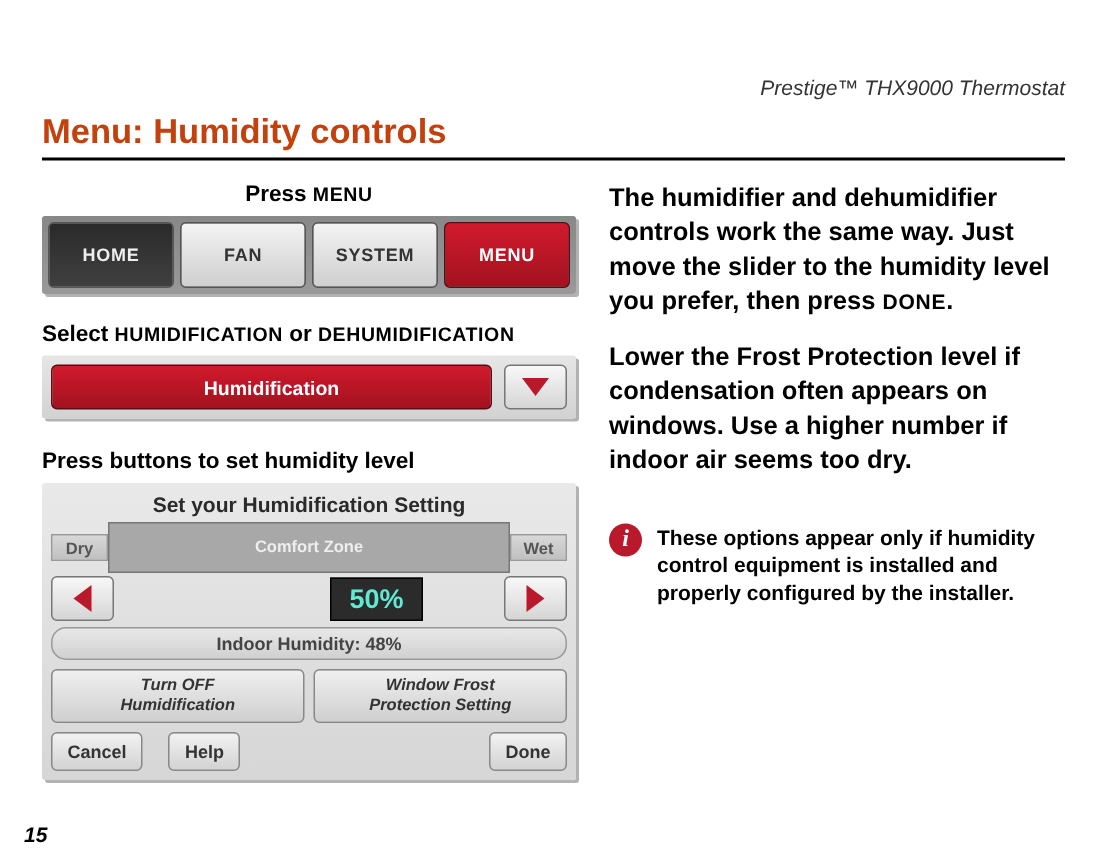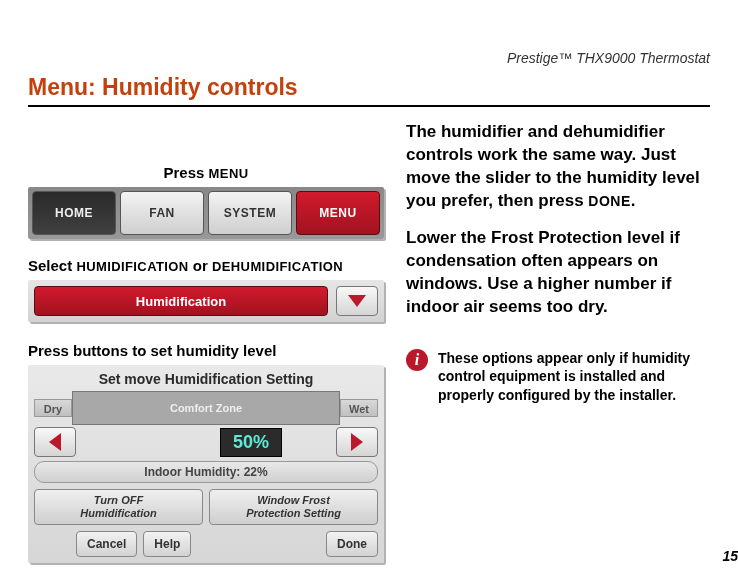--- a/index.html
+++ b/index.html
@@ -43,21 +43,21 @@
     font-size: 15px;
     font-weight: bold;
     margin-bottom: 6px;
   }
   .instruction .inline-label {
     font-family: Arial, sans-serif;
     font-weight: 900;
     letter-spacing: 0.4px;
     font-size: 13px;
   }
-  .instruction.center { text-align: center; margin-top: 43px; }
+  .instruction.center { text-align: center; }
   .instruction.left   { text-align: left; }
 
   
   .screenshot-tabbar {
     background: linear-gradient(#888, #999);
     padding: 4px;
     display: flex;
     gap: 4px;
     border-radius: 2px;
     box-shadow: 2px 2px 0 rgba(0,0,0,0.3);
@@ -203,21 +203,21 @@
     border:1px solid #888; border-radius:4px;
     text-align:center;
     font-size:11px;
     font-weight:bold;
     color:#333;
     padding:4px 14px;
     line-height:1.2;
     font-style:italic;
   }
   .bottom-row{
-    display:flex; gap:6px; margin-top:6px;margin-left:42px;
+    display:flex; gap:17px; margin-top:6px;
   }
   .bottom-row .btn{
     background: linear-gradient(#f2f2f2,#d2d2d2);
     border:1px solid #888; border-radius:4px;
     font-size:12px;
     font-weight:bold;
     color:#333;
     padding:5px 10px;
   }
   .bottom-row .spacer{ flex:1; }
@@ -253,23 +253,23 @@
     display:flex;align-items:center;justify-content:center;
   }
   .info-text{
     font-size:14px;
     font-weight:bold;
     line-height:1.35;
   }
 
   .page-number{
     position:absolute;
-    left:0; right:0;
+    left:16px; right:0;
     bottom:6px;
-    text-align:right;
+    text-align:left;
     font-style:italic;
     font-weight:bold;
     font-size:14px;
   }
 </style>
 </head>
 <body>
 
 <div class="page">
   <div class="header-line">Prestige™ THX9000 Thermostat</div>
@@ -293,38 +293,38 @@
       </div>
       <div class="screenshot-select">
         <div class="select-pill">Humidification</div>
         <div class="arrow-down-btn">
           <div class="red-triangle-down"></div>
         </div>
       </div>
 
       <div class="instruction left">Press buttons to set humidity level</div>
       <div class="screenshot-humidity">
-        <div class="hs-title">Set move Humidification Setting</div>
+        <div class="hs-title">Set your Humidification Setting</div>
         <div class="slider-row">
           <div class="slider-label">Dry</div>
           <div class="slider-track">Comfort Zone</div>
           <div class="slider-label">Wet</div>
         </div>
         <div class="arrow-row">
           <div class="left-right-btn">
             <div class="red-tri-left"></div>
           </div>
           <div class="arrow-middle">
             <div class="value-box">50%</div>
           </div>
           <div class="left-right-btn">
             <div class="red-tri-right"></div>
           </div>
         </div>
-        <div class="indoor-bar">Indoor Humidity: 22%</div>
+        <div class="indoor-bar">Indoor Humidity: 48%</div>
         <div class="two-buttons">
           <div class="opt-btn">
             <span>Turn OFF</span><br>
             <span>Humidification</span>
           </div>
           <div class="opt-btn">
             <span>Window Frost</span><br>
             <span>Protection Setting</span>
           </div>
         </div>

